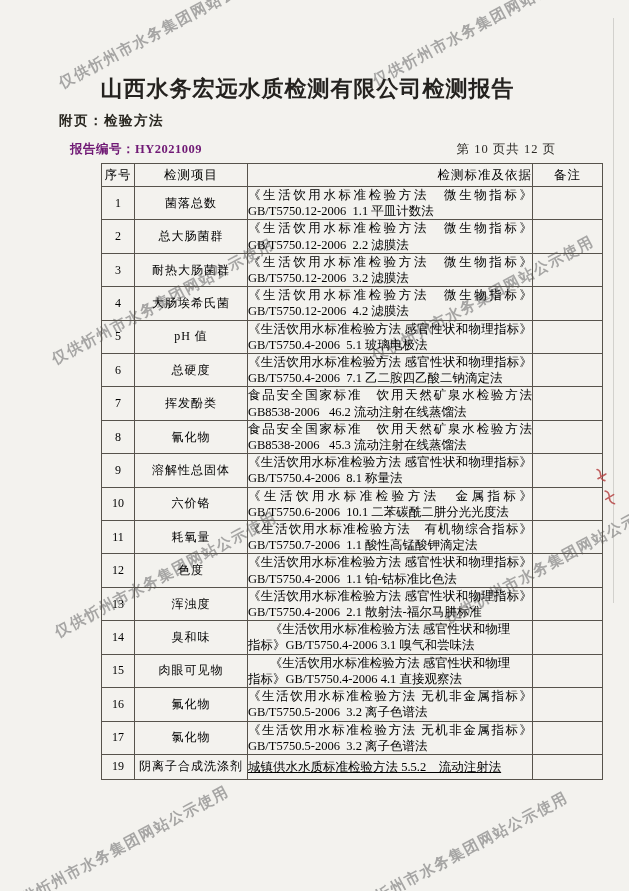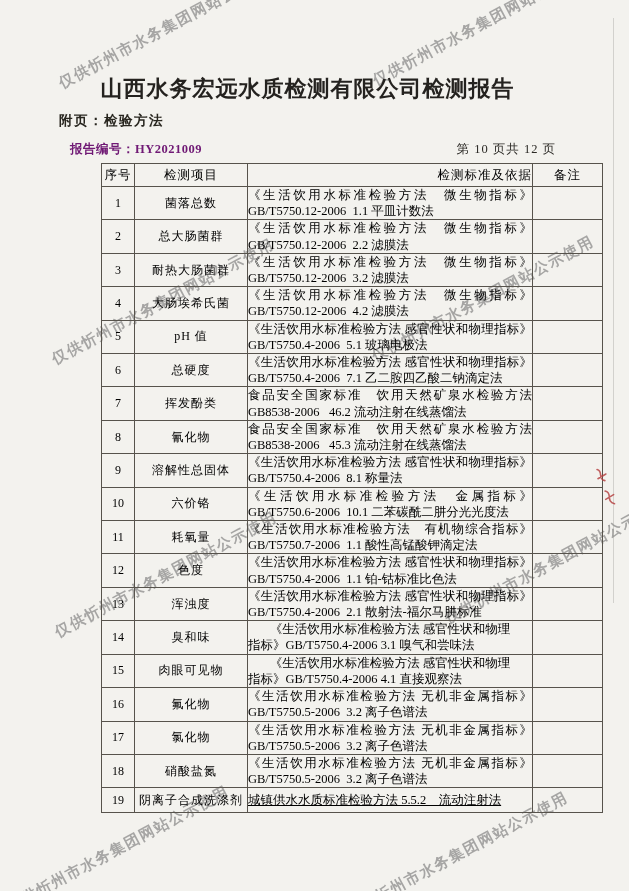--- a/index.html
+++ b/index.html
@@ -254,29 +254,20 @@
       <tr>
         <td class="c-no">17</td>
         <td class="c-item">氯化物</td>
         <td class="c-std">
           <div class="l1">《生活饮用水标准检验方法 无机非金属指标》</div>
           <div class="l2">GB/T5750.5-2006  3.2 离子色谱法</div>
         </td>
         <td class="c-rem"></td>
       </tr>
       <tr>
-        <td class="c-no">18</td>
-        <td class="c-item">硝酸盐氮</td>
-        <td class="c-std">
-          <div class="l1">《生活饮用水标准检验方法 无机非金属指标》</div>
-          <div class="l2">GB/T5750.5-2006  3.2 离子色谱法</div>
-        </td>
-        <td class="c-rem"></td>
-      </tr>
-      <tr>
         <td class="c-no">19</td>
         <td class="c-item">阴离子合成洗涤剂</td>
         <td class="c-std">
           <div class="l1 s">城镇供水水质标准检验方法 5.5.2　流动注射法</div>
         </td>
         <td class="c-rem"></td>
       </tr>
     </tbody>
   </table>
 

